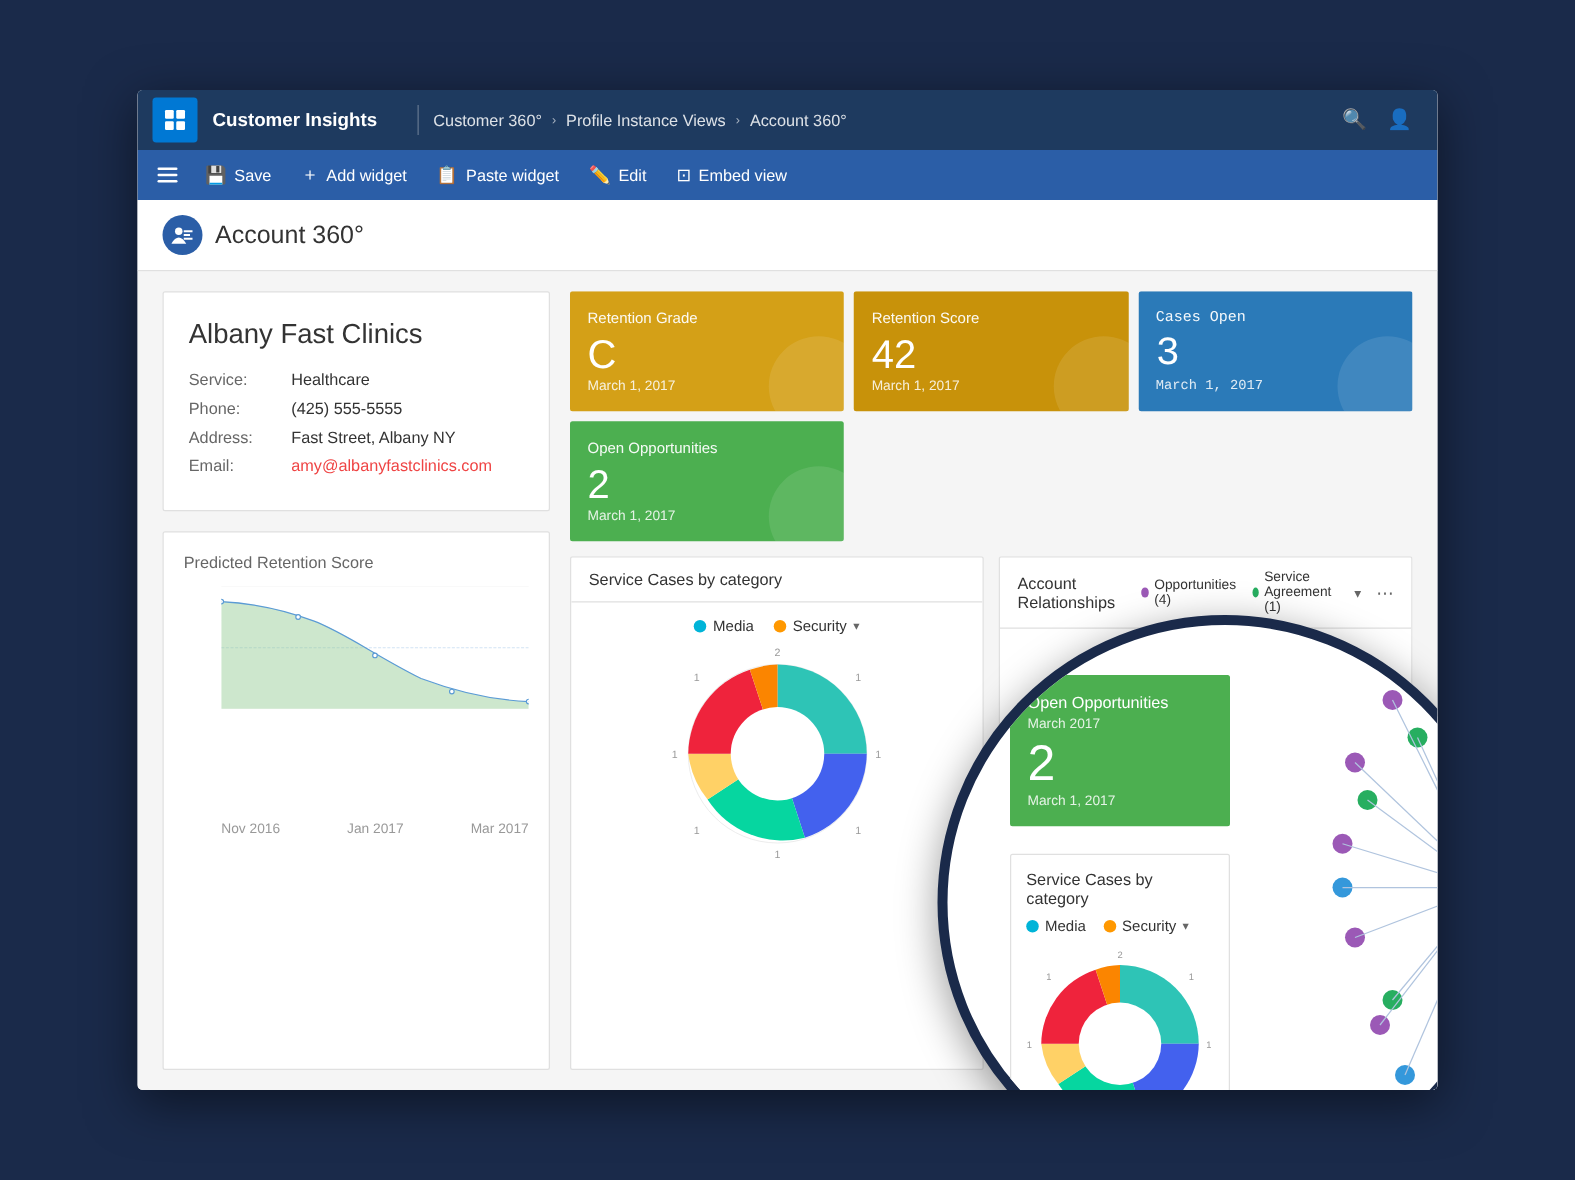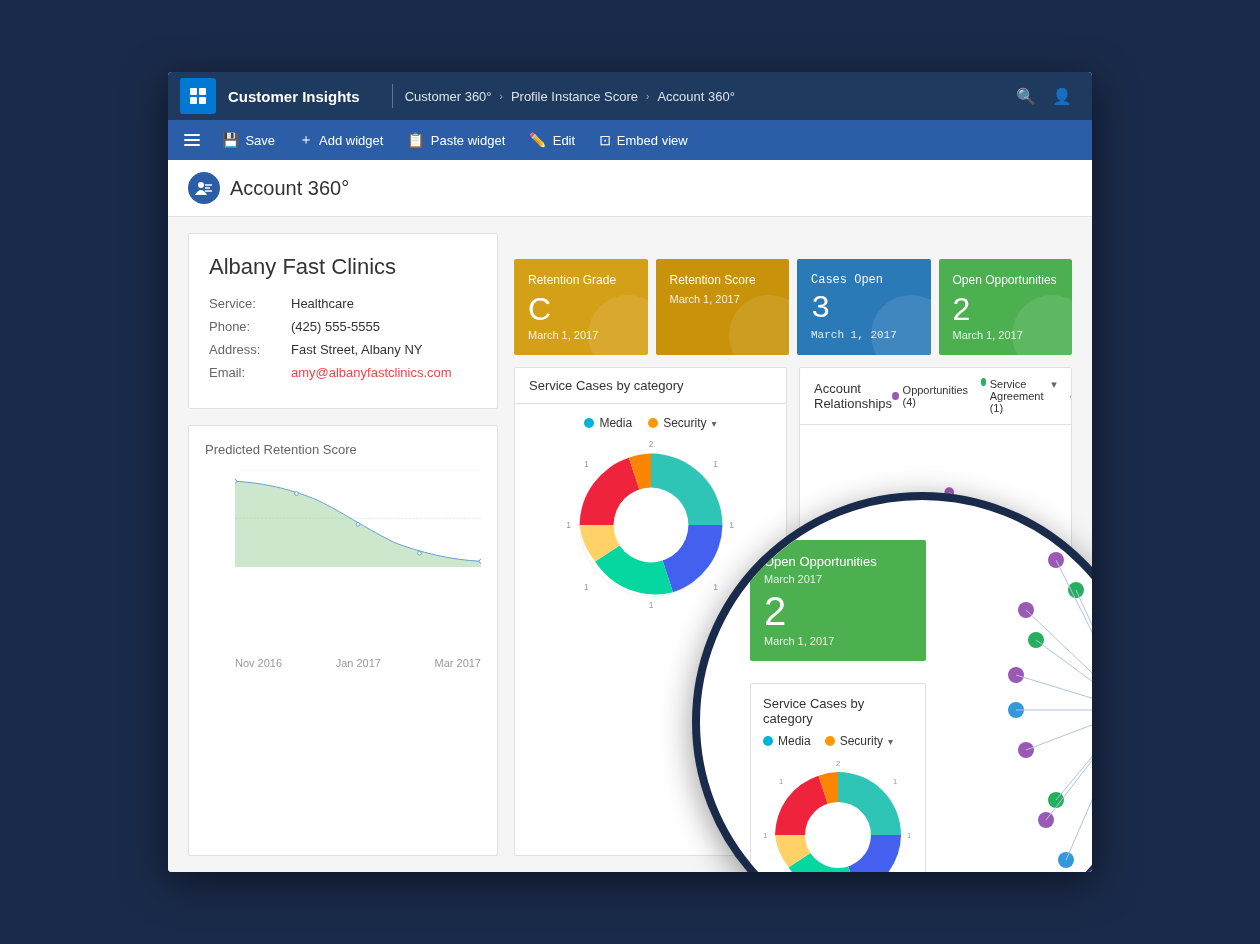--- a/index.html
+++ b/index.html
@@ -8,21 +8,21 @@
       font-family: 'Segoe UI', Arial, sans-serif;
       width: 1260px;
       height: 944px;
       overflow: hidden;
       display: flex;
       align-items: center;
       justify-content: center;
     }
 
     .app-window {
-      width: 924px;
+      width: 1040px;
       height: 800px;
       background: #fff;
       border-radius: 4px;
       overflow: hidden;
       box-shadow: 0 10px 40px rgba(0,0,0,0.5);
       display: flex;
       flex-direction: column;
       position: relative;
     }
 
@@ -246,23 +246,22 @@
       right: 0;
       bottom: 20px;
     }
 
     
     .right-col { display: flex; flex-direction: column; gap: 12px; overflow: hidden; }
 
     
     .kpi-row {
       display: grid;
-      grid-template-columns: repeat(4, 1fr);
+      grid-template-columns: repeat(3, 1fr);
       gap: 8px;
-      margin-top: 26px;
     }
     .kpi-tile {
       border-radius: 2px;
       padding: 14px;
       color: #fff;
       position: relative;
       overflow: hidden;
       min-height: 90px;
     }
     .kpi-tile.yellow { background: #d4a017; }
@@ -445,21 +444,21 @@
           <span></span>
           <span></span>
           <span></span>
       </div>
     </div>
     <div class="app-title">Customer Insights</div>
     <div class="nav-separator"></div>
     <div class="breadcrumb">
       <span>Customer 360°</span>
       <span class="breadcrumb-chevron">›</span>
-      <span>Profile Instance Score</span>
+      <span>Profile Instance Views</span>
       <span class="breadcrumb-chevron">›</span>
       <span>Account 360°</span>
     </div>
     <div class="nav-spacer"></div>
     <div class="nav-icon-btn">🔍</div>
     <div class="nav-icon-btn">👤</div>
   </div>
 
   <div class="toolbar">
     <div class="toolbar-menu-btn">
@@ -564,20 +563,21 @@
 
           <div class="kpi-tile yellow">
             <div class="kpi-label">Retention Grade</div>
             <div class="kpi-value">C</div>
             <div class="kpi-date">March 1, 2017</div>
             <div class="kpi-bg-circle"></div>
           </div>
 
           <div class="kpi-tile gold">
             <div class="kpi-label">Retention Score</div>
+            <div class="kpi-value">42</div>
             <div class="kpi-date">March 1, 2017</div>
             <div class="kpi-bg-circle"></div>
           </div>
 
           <div class="kpi-tile blue">
             <div class="kpi-label">Cases Open</div>
             <div class="kpi-value">3</div>
             <div class="kpi-date">March 1, 2017</div>
             <div class="kpi-bg-circle"></div>
           </div>
@@ -648,21 +648,21 @@
           </div>
 
           <div class="panel">
             <div class="panel-header">
               <span>Account Relationships</span>
               <div style="display:flex;gap:12px;align-items:center;font-size:11px;">
                 <div style="display:flex;align-items:center;gap:4px;">
                   <div style="width:8px;height:8px;border-radius:50%;background:#9b59b6;"></div>
                   <span>Opportunities (4)</span>
                 </div>
-                <div style="display:flex;gap:4px;">
+                <div style="display:flex;align-items:center;gap:4px;">
                   <div style="width:8px;height:8px;border-radius:50%;background:#27ae60;"></div>
                   <span>Service Agreement (1)</span>
                   <span style="color:#666;cursor:pointer;">▾</span>
                 </div>
                 <span style="color:#666;cursor:pointer;font-size:14px;">⋯</span>
               </div>
             </div>
             <div class="panel-body" style="position:relative;overflow:hidden;">
               
               <svg width="100%" height="220" viewBox="0 0 360 220">

